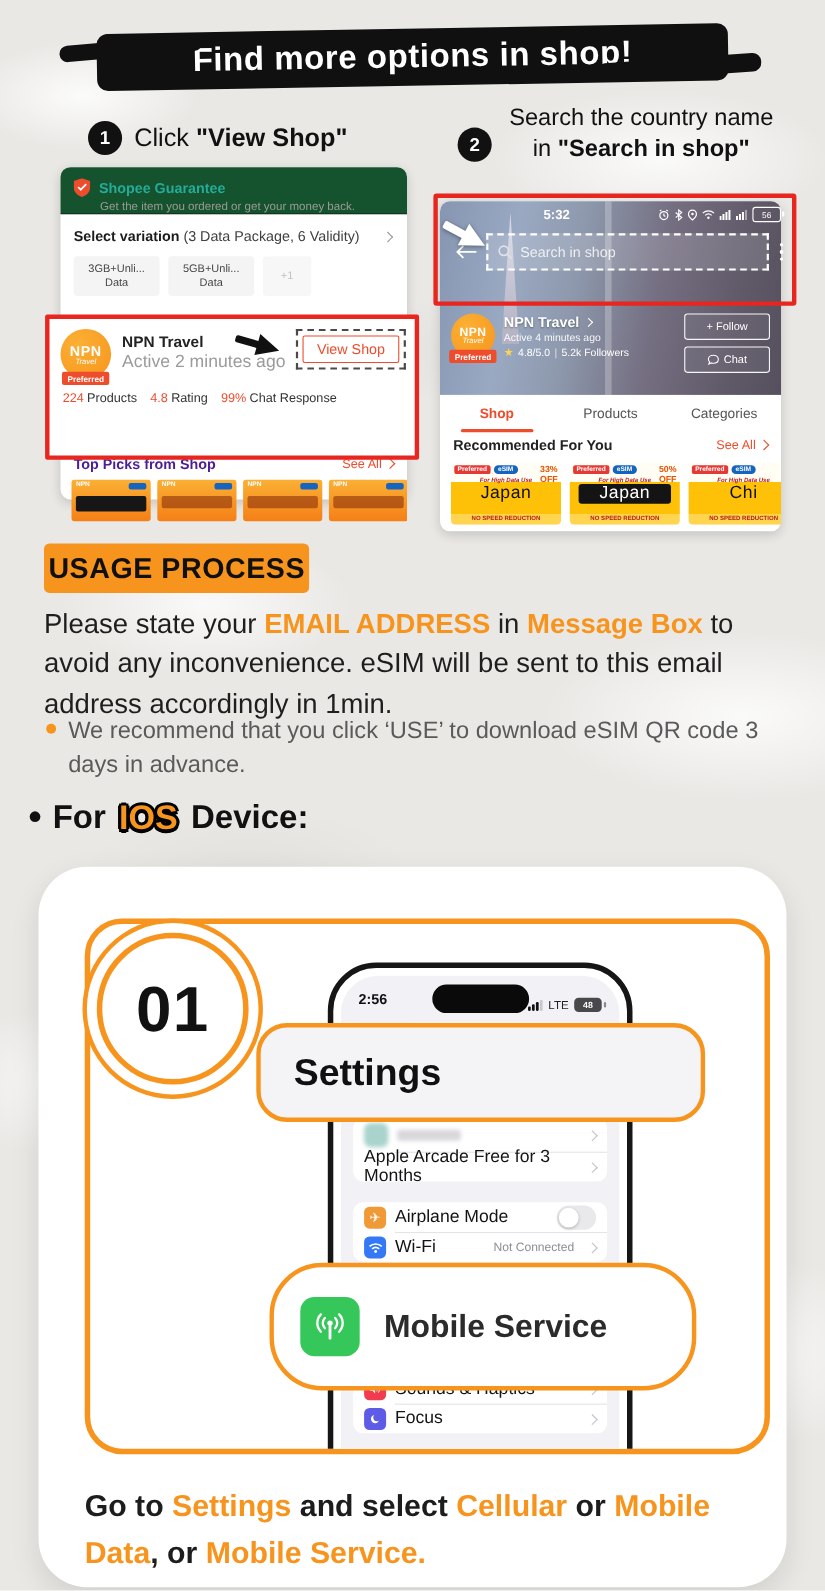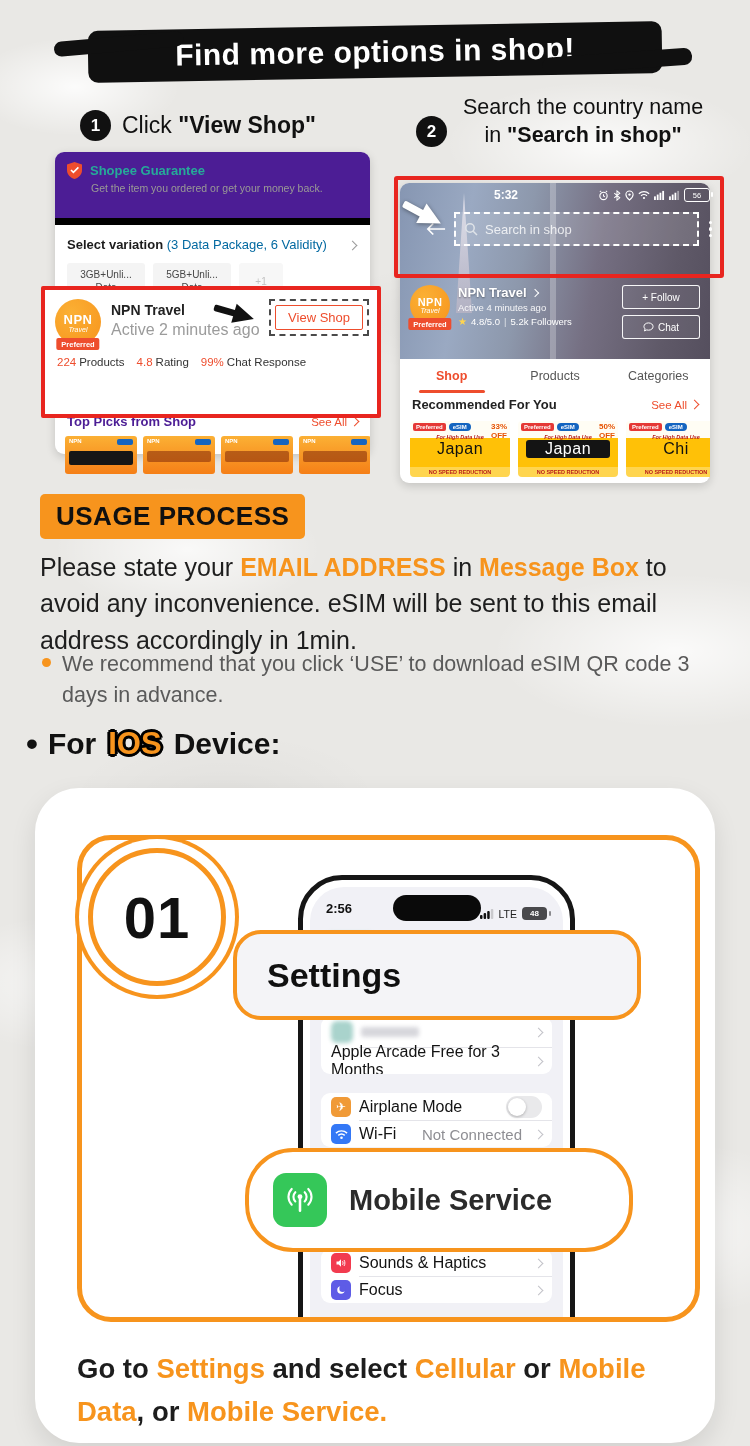--- a/index.html
+++ b/index.html
@@ -28,25 +28,25 @@
   .stepnum{width:31px;height:31px;border-radius:50%;background:#111;color:#fff;display:flex;align-items:center;justify-content:center;font-size:17px;font-weight:800;}
   .step1-label{left:122px;top:112px;font-size:23px;color:#111;}
   .step2-label{left:452px;top:93px;width:262px;text-align:center;font-size:21.5px;color:#111;line-height:1.32;}
   .b{font-weight:800;}
 
   
   .shot{background:#fff;border-radius:9px;box-shadow:0 3px 10px rgba(0,0,0,.16);}
 
   
   .shot1{left:55px;top:152px;width:315px;height:302px;}
-  .guar{background:#4c1d95;border-radius:9px 9px 0 0;padding:10px 12px 24px;border-bottom:7px solid #000000;}
+  .guar{background:#14532d;border-radius:9px 9px 0 0;padding:10px 12px 0;border-bottom:1px solid #000000;}
   .guar-title{display:flex;align-items:center;gap:8px;color:#26AA99;font-size:13px;font-weight:700;}
   .guar-sub{margin:3px 0 0 24px;color:#9a9a96;font-size:10.5px;}
   .vari{padding:12px 12px 4px;font-size:13px;color:#1c1c1c;position:relative;}
-  .vari .rest{color:#0369a1;font-weight:400;margin-top:44px;}
+  .vari .rest{color:#404040;font-weight:400;margin-top:44px;}
   .chips{display:flex;gap:8px;padding:7px 12px 0;}
   .chip{width:74px;background:#F4F4F4;border-radius:3px;text-align:center;font-size:10px;color:#474747;line-height:1.3;padding:5px 2px;}
   .chip.plus{width:40px;color:#c2c2c2;background:#F7F7F7;display:flex;align-items:center;justify-content:center;}
   .redbox1{left:-14px;top:134px;width:332px;height:124px;border:4px solid #E8251F;background:#fff;z-index:3;border-radius:2px;}
   .npn-logo{width:46px;height:46px;border-radius:50%;background:radial-gradient(circle at 35% 30%,#FBB034,#F7941D);display:flex;flex-direction:column;align-items:center;justify-content:center;color:#fff;position:relative;flex:0 0 auto;}
   .npn-logo .l1{font-size:13px;font-weight:800;letter-spacing:.5px;}
   .npn-logo .l2{font-size:7px;font-style:italic;margin-top:-1px;}
   .npn-badge{position:absolute;left:50%;bottom:-5px;transform:translateX(-50%);background:#EE4D2D;color:#fff;font-size:7.5px;font-weight:700;padding:1.5px 5px;border-radius:2px;white-space:nowrap;}
   .seller-name{font-size:14px;font-weight:600;color:#222;}
   .seller-active{font-size:16px;color:#9b9b9b;margin-top:3px;}
@@ -69,21 +69,21 @@
   .photo{position:absolute;left:0;top:0;width:100%;height:176px;border-radius:9px 9px 0 0;overflow:hidden;
     background:linear-gradient(100deg,#8696b2 0%,#9aa9c2 22%,#8d98ac 40%,#756f82 62%,#5f5968 85%,#554f5e 100%);}
   .photo::before{content:"";position:absolute;left:56px;top:10px;width:16px;height:120px;background:linear-gradient(#e8e6ef,#b9b4c4);clip-path:polygon(50% 0,100% 100%,0 100%);opacity:.8;}
   .photo::after{content:"";position:absolute;left:150px;top:0;width:6px;height:176px;background:rgba(255,255,255,.25);}
   .redbox2{left:-6px;top:-7px;width:322px;height:94px;border:4px solid #E8251F;border-radius:3px;z-index:4;}
   .sb2{display:flex;align-items:center;gap:7px;padding:8px 10px 2px 96px;}
   .sb2 .time{color:#fff;font-size:12px;font-weight:600;margin-right:auto;}
   .sicons{display:flex;align-items:center;gap:4px;}
   .batt2{width:24px;height:12px;border:1px solid #fff;border-radius:3px;color:#fff;font-size:7.5px;display:flex;align-items:center;justify-content:center;position:relative;}
   .batt2::after{content:"";position:absolute;right:-4px;top:3px;width:2px;height:5px;background:#fff;border-radius:1px;}
-  .srow{display:flex;align-items:center;gap:8px;padding:8px 8px 0 28px;}
+  .srow{display:flex;align-items:center;gap:8px;padding:8px 8px 0 16px;}
   .searchpill{flex:1;border:2px dashed #fff;background:rgba(255,255,255,.14);height:30px;display:flex;align-items:center;gap:7px;padding:0 8px;}
   .searchtxt{color:rgba(255,255,255,.8);font-size:13px;}
   .dots3{display:flex;flex-direction:column;gap:3px;margin-left:2px;}
   .dots3 i{width:3.5px;height:3.5px;border-radius:50%;background:#fff;}
   .whitearrow{left:0px;top:14px;z-index:5;filter:drop-shadow(0 1px 2px rgba(0,0,0,.4));}
   .shopheader{left:0;top:96px;width:100%;box-sizing:border-box;padding:6px 10px;display:flex;gap:8px;z-index:2;}
   .sh-logo{width:40px;height:40px;}
   .sh-logo .l1{font-size:11px;}
   .sh-info{color:#fff;flex:1;min-width:0;}
   .sh-name{font-size:13px;font-weight:700;display:flex;align-items:center;gap:5px;text-shadow:0 1px 2px rgba(0,0,0,.4);}
@@ -103,21 +103,21 @@
   .prod .prow{display:flex;gap:3px;padding:2px 3px;align-items:center;}
   .pbadge{background:#E53935;color:#fff;font-size:6px;font-weight:700;padding:1px 3px;border-radius:2px;}
   .pesim{background:#1565C0;color:#fff;font-size:6px;font-weight:700;padding:1px 4px;border-radius:5px;}
   .poff{position:absolute;right:3px;top:2px;color:#E65100;font-size:8px;font-weight:800;text-align:right;line-height:1.1;}
   .ptag{text-align:center;font-size:5.5px;color:#B71C1C;font-style:italic;font-weight:700;margin-top:1px;}
   .pname{text-align:center;font-size:16px;font-weight:400;color:#101010;margin-top:0px;letter-spacing:.5px;}
   .pname.splash{background:#141414;color:#fff;width:84%;margin:0 auto;border-radius:3px;}
   .pfoot{position:absolute;left:0;right:0;bottom:2px;text-align:center;font-size:5.5px;font-weight:800;color:#B71C1C;}
 
   
-  .usage-badge{left:40px;top:494px;background:#F7941D;border-radius:5px;padding:7px 16px;font-size:26px;font-weight:800;color:#101010;letter-spacing:.5px;}
+  .usage-badge{left:40px;top:494px;background:#F7941D;border-radius:5px;padding:7px 4px;font-size:26px;font-weight:800;color:#101010;letter-spacing:.5px;}
   .para{left:40px;top:549px;width:668px;font-size:25px;color:#1e1e1e;line-height:1.45;font-weight:500;}
   .hl{color:#F7941D;font-weight:700;}
   .note{left:40px;top:649px;width:660px;padding-left:22px;font-size:21.5px;color:#5a5a5a;line-height:1.42;}
   .note::before{content:"";position:absolute;left:2px;top:9px;width:9px;height:9px;border-radius:50%;background:#F7941D;}
   .iosline{left:26px;top:724px;font-size:30px;color:#111;font-weight:600;display:flex;align-items:center;gap:10px;}
   .iosline .dot{font-size:34px;}
   .outlined{color:#F7941D;font-weight:800;font-size:31px;padding:0 2px;
     text-shadow:-2px -2px 0 #000,2px -2px 0 #000,-2px 2px 0 #000,2px 2px 0 #000,-3px 0 0 #000,3px 0 0 #000,0 -3px 0 #000,0 3px 0 #000;}
 
   
@@ -136,29 +136,29 @@
   .lte{font-size:10.5px;color:#222;font-weight:500;}
   .pbat{width:25px;height:13px;background:#49494c;border-radius:4px;color:#fff;font-size:8px;font-weight:700;display:flex;align-items:center;justify-content:center;position:relative;}
   .pbat::after{content:"";position:absolute;right:-4px;top:4px;width:2.5px;height:5px;background:#8a8a8e;border-radius:1px;}
   .blurband{position:absolute;left:18px;top:46px;display:flex;gap:8px;align-items:center;}
   .blurb{filter:blur(2px);border-radius:3px;}
   .ios-group{position:absolute;left:11px;right:11px;background:#fff;border-radius:9px;overflow:hidden;}
   .ios-row{display:flex;align-items:center;gap:8px;padding:0 10px;}
   .ios-div{height:1px;background:#E4E4E9;margin-left:38px;}
   .ios-ic{width:20px;height:20px;border-radius:5px;color:#fff;display:flex;align-items:center;justify-content:center;font-size:12px;flex:0 0 auto;}
   .ios-lab{font-size:16px;color:#131313;flex:1;}
-  .ios-val{font-size:15px;color:#8E8E93;margin-right:5px;}
+  .ios-val{font-size:11px;color:#8E8E93;margin-right:5px;}
   .chev{width:6px;height:6px;border-top:1.8px solid #C2C2C8;border-right:1.8px solid #C2C2C8;transform:rotate(45deg);flex:0 0 auto;}
   .chev.red{border-color:#EE4D2D;width:6px;height:6px;}
   .chev.gray{border-color:#9a9a9a;}
   .tog{width:36px;height:22px;border-radius:11px;background:#E9E9EB;position:relative;flex:0 0 auto;}
   .tog::after{content:"";position:absolute;left:2px;top:2px;width:18px;height:18px;border-radius:50%;background:#fff;box-shadow:0 1px 3px rgba(0,0,0,.25);}
   .callout-settings{left:151px;top:90px;width:400px;height:82px;background:#F4F4F7;border:4px solid #F7941D;border-radius:28px;display:flex;align-items:center;z-index:5;}
   .callout-settings span{font-size:34px;font-weight:800;color:#101010;margin-left:30px;}
-  .callout-ms{left:163px;top:308px;width:388px;height:104px;background:#fff;border:4px solid #F7941D;border-radius:48px;display:flex;align-items:center;gap:22px;padding-left:24px;box-sizing:border-box;z-index:5;}
+  .callout-ms{left:163px;top:308px;width:388px;height:116px;background:#fff;border:4px solid #F7941D;border-radius:48px;display:flex;align-items:center;gap:22px;padding-left:24px;box-sizing:border-box;z-index:5;}
   .ms-icon{width:54px;height:54px;border-radius:13px;background:#35C759;display:flex;align-items:center;justify-content:center;flex:0 0 auto;}
   .callout-ms .lab{font-size:29px;font-weight:600;color:#2b2b2b;}
   .caption{left:42px;top:560px;width:600px;font-size:27.5px;font-weight:600;color:#1d1d1d;line-height:1.55;}
   .arrow-black{fill:#111;}
   .arrow-white{fill:#fff;}
 </style>
 </head>
 <body>
 
 <div class="page">

